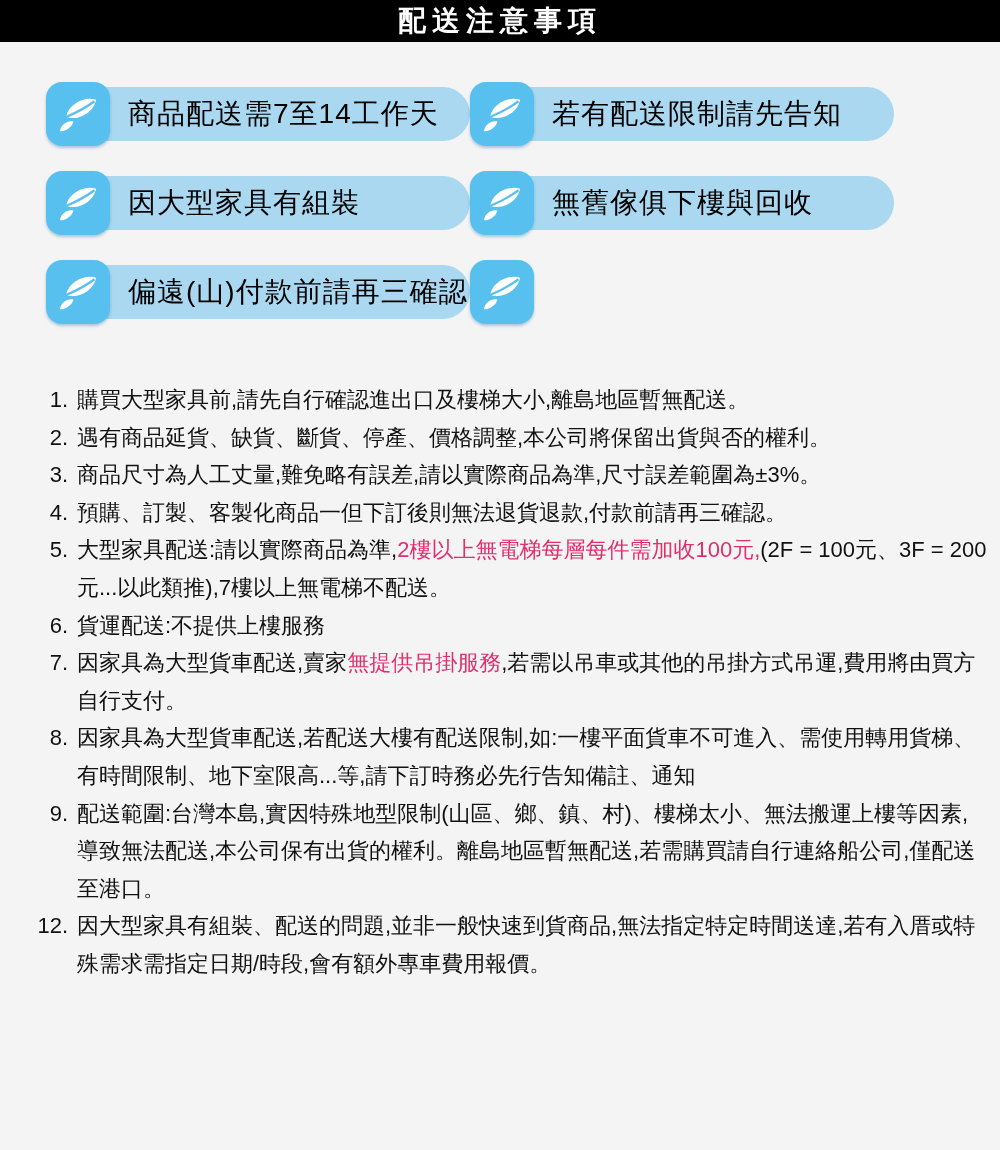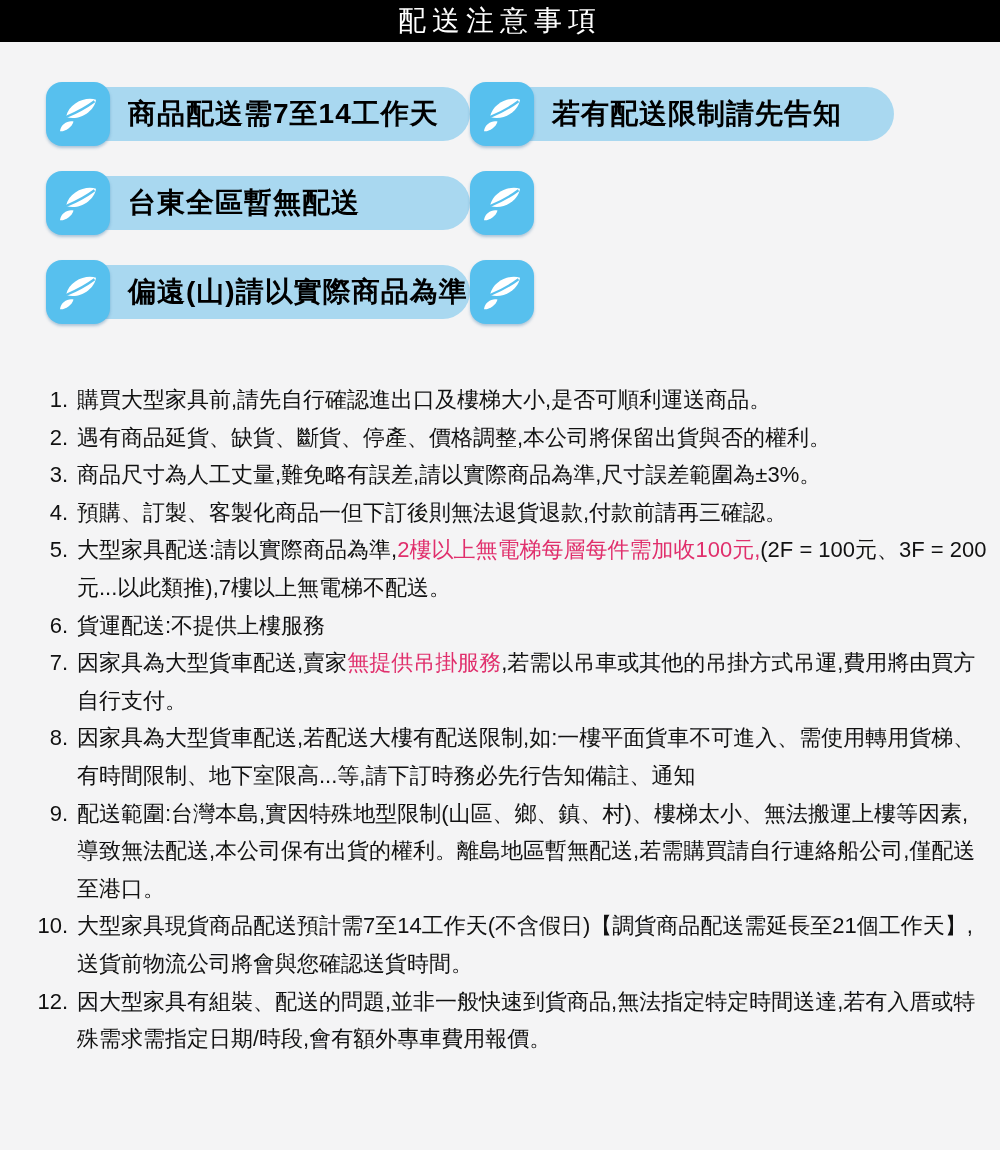--- a/index.html
+++ b/index.html
@@ -14,40 +14,40 @@
     background:#f4f4f5;
     font-family:"Liberation Sans","DejaVu Sans",sans-serif;
     color:#111;
     overflow:hidden;
   }
   .header{
     height:42px;background:#000;
     display:flex;align-items:center;justify-content:center;
   }
   .header .title{
-    color:#fff;font-size:28px;font-weight:normal;letter-spacing:6px;
+    color:#fff;font-size:28px;font-weight:bold;letter-spacing:6px;
   }
   .badges{
     padding:40px 0 0 46px;
   }
   .badge-row{
     display:flex;margin-bottom:25px;
   }
   .badge{
     position:relative;width:424px;height:64px;flex:none;
   }
   .badge + .badge{}
   .badge .pill{
     position:absolute;left:22px;right:0;top:5px;height:54px;
     background:var(--pill);border-radius:27px;
     display:flex;align-items:center;
     padding-left:60px;
   }
   .badge .pill .pill-label{
-    font-size:28px;font-weight:bold;color:#000;letter-spacing:1px;
+    font-size:28px;font-weight:normal;color:#000;letter-spacing:1px;
     white-space:nowrap;
   }
   .badge .icon{
     position:absolute;left:0;top:0;width:64px;height:64px;
     background:var(--iconblue);
     border-radius:16px;
     box-shadow:0 2px 3px rgba(40,110,160,.35);
     display:flex;align-items:center;justify-content:center;
     z-index:2;
   }
@@ -95,44 +95,47 @@
           <path d="M16 36 C20 16, 44 8, 56 13 C54 28, 34 42, 16 36 Z" fill="#fff"></path>
           <path d="M16 36 C28 31, 42 24, 54 15" stroke="#57c0ee" stroke-width="3" fill="none"></path>
           <path d="M8 55 C9 45, 19 40, 26 42 C24 50, 14 56, 8 55 Z" fill="#fff"></path>
         </svg>
       </div>
     </div>
   </div>
   <div class="badge-row">
     <div class="badge">
       <div class="pill">
-        <span class="pill-label">台東全區暫無配送</span>
+        <span class="pill-label">因大型家具有組裝</span>
       </div>
       <div class="icon">
         <svg width="48" height="48" viewBox="0 0 64 64">
           <path d="M16 36 C20 16, 44 8, 56 13 C54 28, 34 42, 16 36 Z" fill="#fff"></path>
           <path d="M16 36 C28 31, 42 24, 54 15" stroke="#57c0ee" stroke-width="3" fill="none"></path>
           <path d="M8 55 C9 45, 19 40, 26 42 C24 50, 14 56, 8 55 Z" fill="#fff"></path>
         </svg>
       </div>
     </div>
     <div class="badge">
+      <div class="pill">
+        <span class="pill-label">無舊傢俱下樓與回收</span>
+      </div>
       <div class="icon">
         <svg width="48" height="48" viewBox="0 0 64 64">
           <path d="M16 36 C20 16, 44 8, 56 13 C54 28, 34 42, 16 36 Z" fill="#fff"></path>
           <path d="M16 36 C28 31, 42 24, 54 15" stroke="#57c0ee" stroke-width="3" fill="none"></path>
           <path d="M8 55 C9 45, 19 40, 26 42 C24 50, 14 56, 8 55 Z" fill="#fff"></path>
         </svg>
       </div>
     </div>
   </div>
   <div class="badge-row">
     <div class="badge">
       <div class="pill">
-        <span class="pill-label">偏遠(山)請以實際商品為準</span>
+        <span class="pill-label">偏遠(山)付款前請再三確認</span>
       </div>
       <div class="icon">
         <svg width="48" height="48" viewBox="0 0 64 64">
           <path d="M16 36 C20 16, 44 8, 56 13 C54 28, 34 42, 16 36 Z" fill="#fff"></path>
           <path d="M16 36 C28 31, 42 24, 54 15" stroke="#57c0ee" stroke-width="3" fill="none"></path>
           <path d="M8 55 C9 45, 19 40, 26 42 C24 50, 14 56, 8 55 Z" fill="#fff"></path>
         </svg>
       </div>
     </div>
     <div class="badge">
@@ -143,21 +146,21 @@
           <path d="M8 55 C9 45, 19 40, 26 42 C24 50, 14 56, 8 55 Z" fill="#fff"></path>
         </svg>
       </div>
     </div>
   </div>
 </div>
 
 <div class="notes">
   <div class="note">
     <span class="num">1.</span>
-    <span class="txt">購買大型家具前,請先自行確認進出口及樓梯大小,是否可順利運送商品。</span>
+    <span class="txt">購買大型家具前,請先自行確認進出口及樓梯大小,離島地區暫無配送。</span>
   </div>
   <div class="note">
     <span class="num">2.</span>
     <span class="txt">遇有商品延貨、缺貨、斷貨、停產、價格調整,本公司將保留出貨與否的權利。</span>
   </div>
   <div class="note">
     <span class="num">3.</span>
     <span class="txt">商品尺寸為人工丈量,難免略有誤差,請以實際商品為準,尺寸誤差範圍為±3%。</span>
   </div>
   <div class="note">
@@ -178,20 +181,16 @@
   </div>
   <div class="note">
     <span class="num">8.</span>
     <span class="txt">因家具為大型貨車配送,若配送大樓有配送限制,如:一樓平面貨車不可進入、需使用轉用貨梯、有時間限制、地下室限高...等,請下訂時務必先行告知備註、通知</span>
   </div>
   <div class="note">
     <span class="num">9.</span>
     <span class="txt">配送範圍:台灣本島,實因特殊地型限制(山區、鄉、鎮、村)、樓梯太小、無法搬運上樓等因素,導致無法配送,本公司保有出貨的權利。離島地區暫無配送,若需購買請自行連絡船公司,僅配送至港口。</span>
   </div>
   <div class="note">
-    <span class="num">10.</span>
-    <span class="txt">大型家具現貨商品配送預計需7至14工作天(不含假日)【調貨商品配送需延長至21個工作天】,送貨前物流公司將會與您確認送貨時間。</span>
-  </div>
-  <div class="note">
     <span class="num">12.</span>
     <span class="txt">因大型家具有組裝、配送的問題,並非一般快速到貨商品,無法指定特定時間送達,若有入厝或特殊需求需指定日期/時段,會有額外專車費用報價。</span>
   </div>
 </div>
 
 </body></html>

